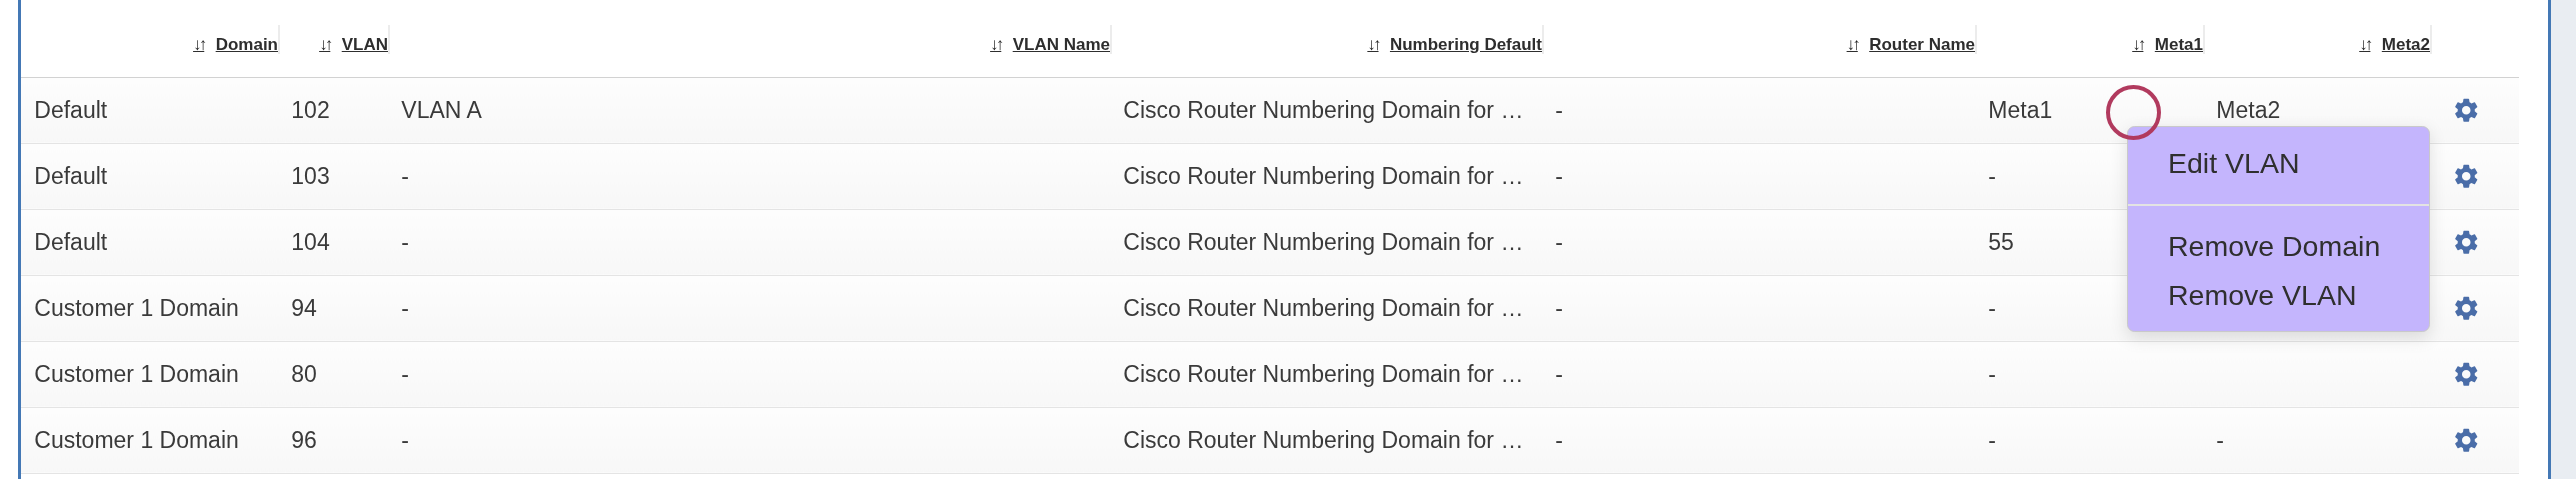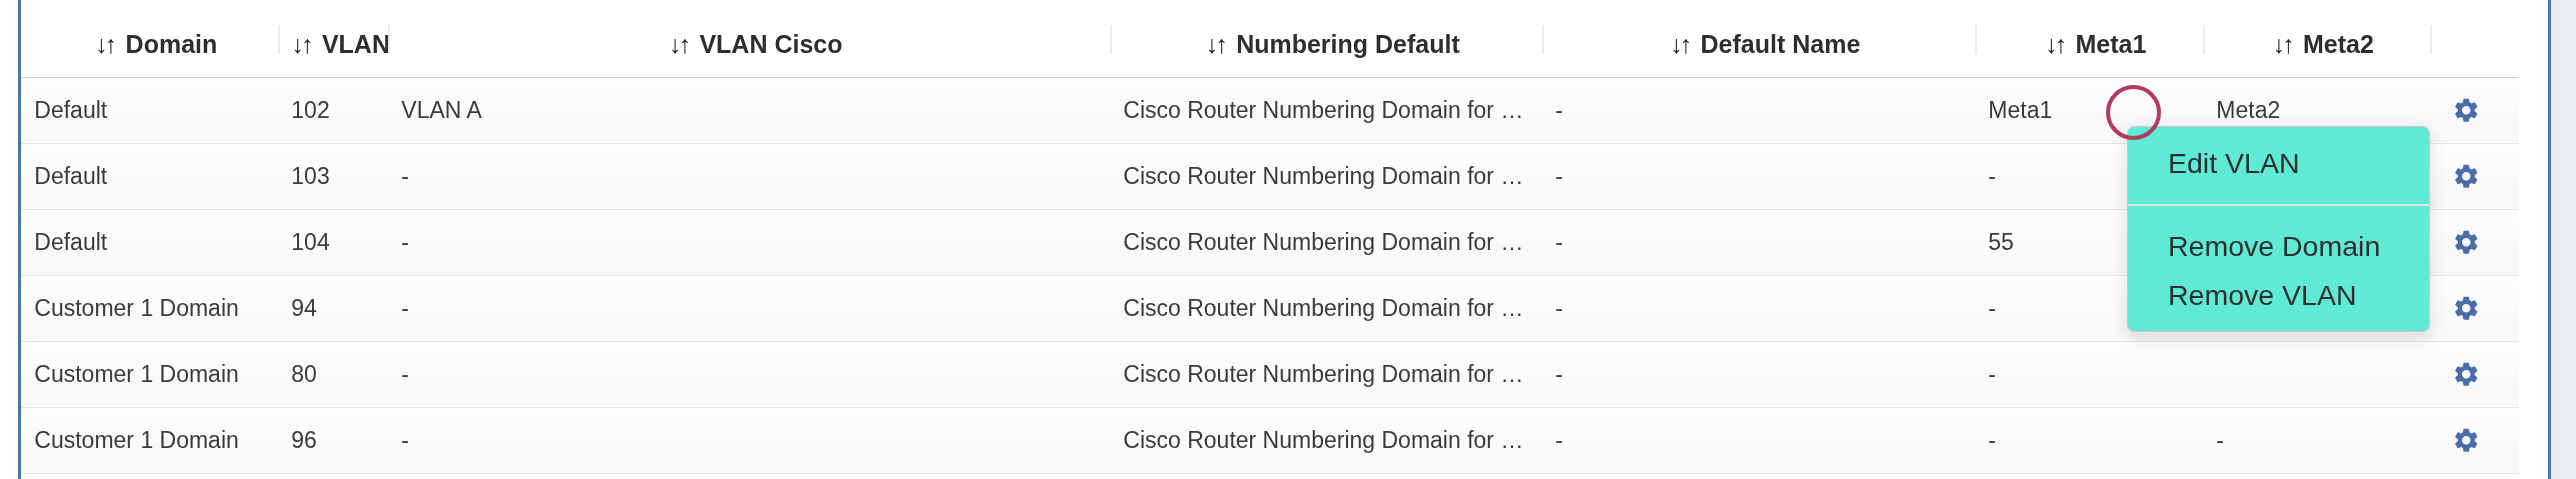--- a/index.html
+++ b/index.html
@@ -13,24 +13,24 @@
   .page{position:relative;width:2576px;height:479px;background:#ffffff;overflow:hidden;}
 
   .edge-line{position:absolute;top:0;bottom:0;width:2.9px;background:var(--panel-border);z-index:5;}
   .edge-left{left:18px;}
   .edge-right{left:2548px;}
   .right-strip{position:absolute;top:0;bottom:0;left:2551px;width:25px;background:#e9edf2;z-index:4;}
 
   .table-wrap{position:absolute;left:21px;top:0;width:2498px;z-index:1;}
   table{border-collapse:collapse;table-layout:fixed;width:2498px;}
   thead th{
-    height:77px;vertical-align:middle;text-align:center;
-    padding:13.3px 0 0 13.3px;font-size:25px;font-weight:700;color:#2e2e2e;
+    height:77px;vertical-align:middle;text-align:right;
+    padding:13.3px 0 0 13.3px;font-size:17px;font-weight:700;color:#2e2e2e;
     border-bottom:1.9px solid #d2d2d2;position:relative;background:#ffffff;
-    white-space:nowrap;overflow:hidden;
+    white-space:nowrap;overflow:hidden;text-decoration:underline;
   }
   thead th::before{
     content:'';position:absolute;left:-1px;top:25px;height:28.5px;width:2.9px;background:#ececec;
   }
   thead th:first-child::before{display:none;}
   .sort-icon{font-weight:700;letter-spacing:-2.9px;margin-right:11.4px;color:#1f1f1f;}
   tbody td{
     height:66px;vertical-align:middle;padding:0 0 0 13.3px;
     font-size:23px;color:#3a3a3a;border-bottom:1.9px solid #e4e4e4;
     background:linear-gradient(#fdfdfd,#f7f7f7);
@@ -38,21 +38,21 @@
   }
   .gear-btn{
     display:flex;align-items:center;justify-content:center;width:100%;height:100%;
     background:none;border:none;cursor:pointer;color:var(--gear);padding:0;
     transform:translateX(-15px);
   }
   .gear-btn svg{display:block;}
 
   .context-menu{
     position:absolute;left:2127px;top:126px;width:303px;z-index:10;
-    background:#5eead4;border:1.9px solid #c9c9c9;border-radius:7.6px;
+    background:#c4b5fd;border:1.9px solid #c9c9c9;border-radius:7.6px;
     box-shadow:0 5.7px 17px rgba(0,0,0,0.12);
     padding:12.4px 0 10.5px 0;
   }
   .menu-item{
     height:49px;line-height:49px;padding-left:40px;font-size:28.5px;color:#2f2f2f;
     white-space:nowrap;cursor:pointer;
   }
   .menu-divider{height:1.9px;background:#e3e3e3;margin:16px 0;}
 
   .annotation-circle{
@@ -75,23 +75,23 @@
           <col style="width:432px">
         <col style="width:433px">
           <col style="width:228px">
           <col style="width:227px">
           <col style="width:89px">
       </colgroup>
       <thead>
         <tr>
             <th><span class="sort-icon">↓↑</span><span>Domain</span></th>
             <th><span class="sort-icon">↓↑</span><span>VLAN</span></th>
-            <th><span class="sort-icon">↓↑</span><span>VLAN Cisco</span></th>
+            <th><span class="sort-icon">↓↑</span><span>VLAN Name</span></th>
             <th><span class="sort-icon">↓↑</span><span>Numbering Default</span></th>
-            <th><span class="sort-icon">↓↑</span><span>Default Name</span></th>
+            <th><span class="sort-icon">↓↑</span><span>Router Name</span></th>
             <th><span class="sort-icon">↓↑</span><span>Meta1</span></th>
             <th><span class="sort-icon">↓↑</span><span>Meta2</span></th>
             <th></th>
           </tr>
       </thead>
       <tbody>
           <tr>
             <td>Default</td>
             <td>102</td>
             <td>VLAN A</td>

